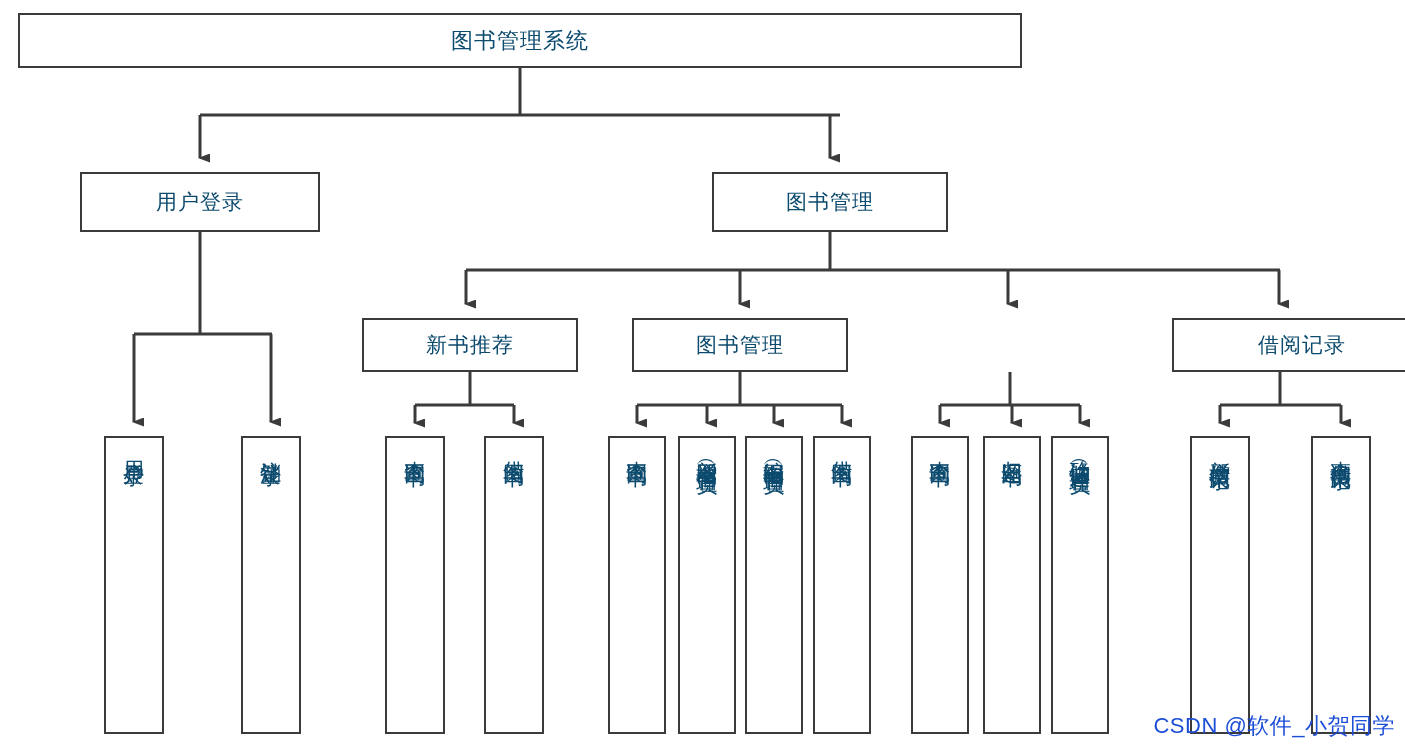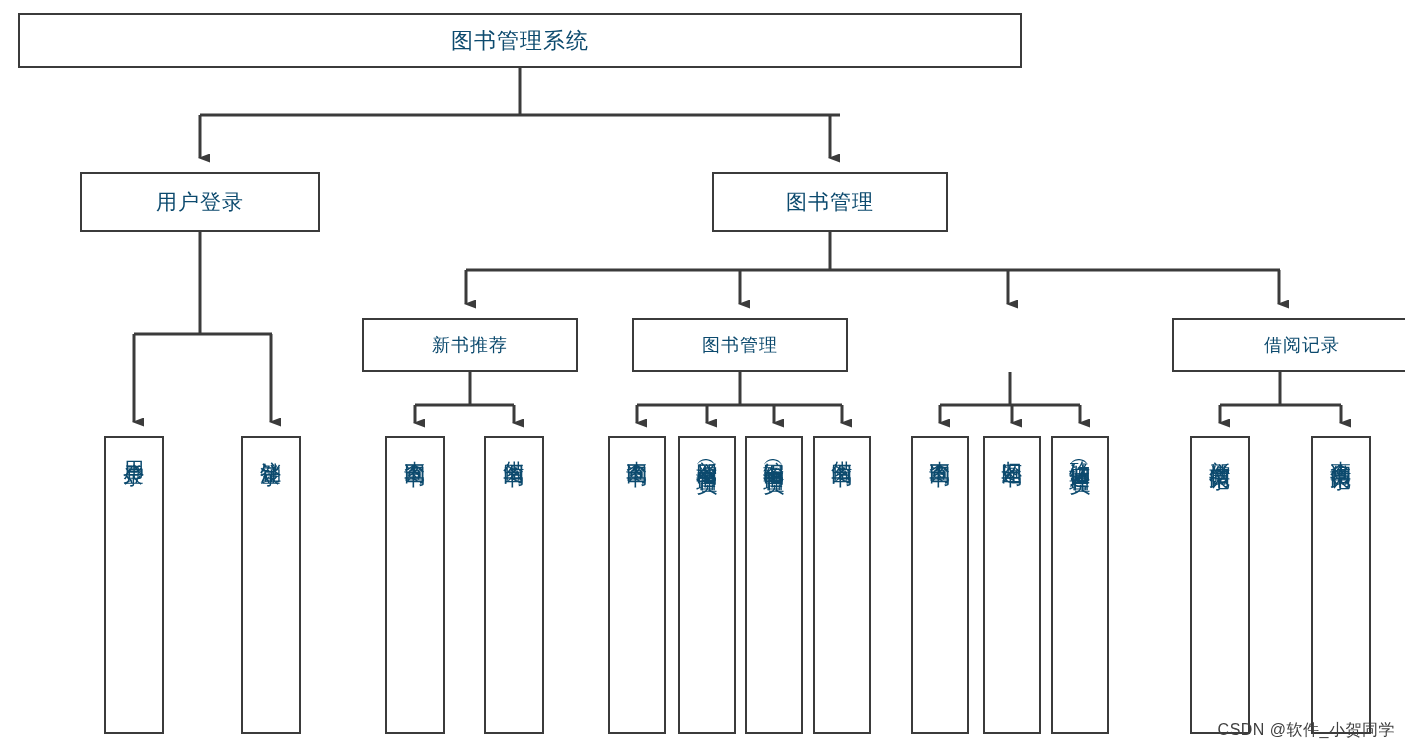--- a/index.html
+++ b/index.html
@@ -40,43 +40,43 @@
   }
   .node-root {
     font-size: 22px;
     letter-spacing: 1px;
   }
   .node-l2 {
     font-size: 21px;
     letter-spacing: 1px;
   }
   .node-l3 {
-    font-size: 18px;
+    font-size: 21px;
     letter-spacing: 1px;
   }
   .node-leaf {
     font-size: 21px;
     line-height: 1.12;
     padding: 6px 2px;
     align-items: flex-start;
     justify-content: center;
   }
   .vtext {
     writing-mode: vertical-rl;
     text-orientation: upright;
     white-space: normal;
     letter-spacing: 2px;
     display: block;
   }
   .watermark {
     position: absolute;
     right: 10px;
     bottom: 6px;
-    font-size: 16px;
-    color: #404040;
+    font-size: 22px;
+    color: #1d4ed8;
     letter-spacing: 0.5px;
     z-index: 5;
     white-space: nowrap;
   }
 </style>
 </head>
 <body>
 
 <div id="canvas">
 

